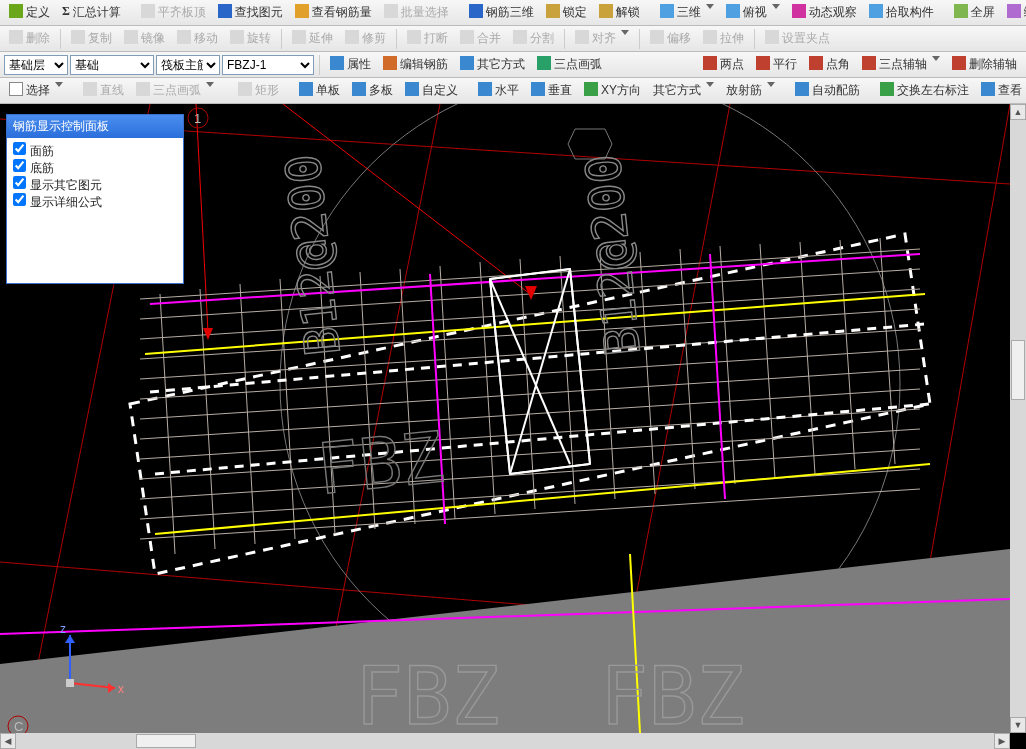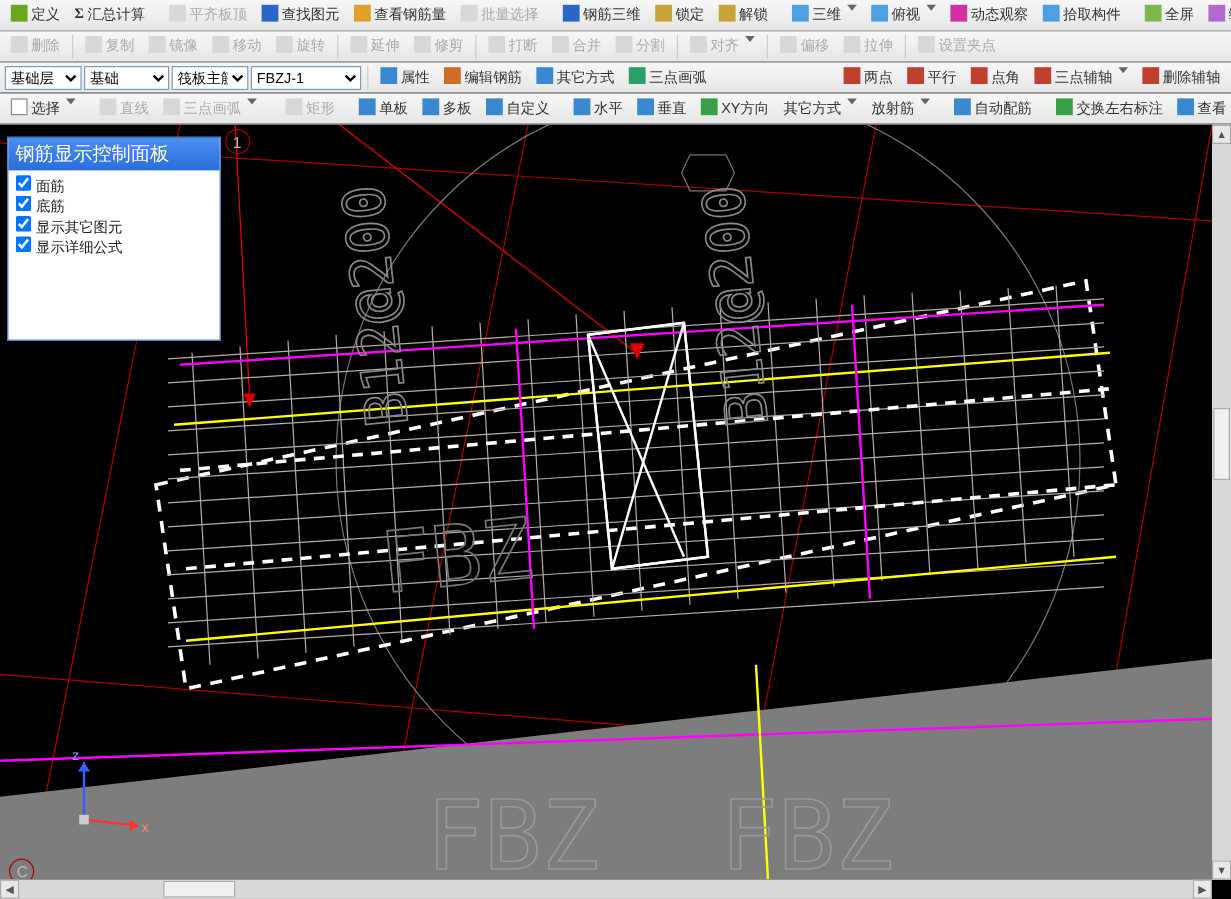--- a/index.html
+++ b/index.html
@@ -14,21 +14,21 @@
   .canvas-area { position: absolute; top: 104px; left: 0; width: 1010px; height: 629px; background: #000; overflow: hidden; }
   .hscroll { position: absolute; bottom: 0; left: 0; width: 1010px; height: 16px; background: #ddd; display:flex; }
   .hscroll-track { flex:1; background:#d8d8d8; position:relative;}
   .hscroll-thumb { position:absolute; left:120px; top:1px; width:60px; height:14px; background:#f0f0f0; border:1px solid #aaa;}
   .hscroll-btn { width:16px; height:16px; background:#e8e8e8; border:1px solid #aaa; display:flex; align-items:center; justify-content:center; font-size:9px; color:#555;}
   .vscroll { position:absolute; top:104px; right:0; width:16px; height:629px; background:#ddd; display:flex; flex-direction:column;}
   .vscroll-track { flex:1; background:#d8d8d8; position:relative;}
   .vscroll-thumb { position:absolute; top:220px; left:1px; height:60px; width:14px; background:#f0f0f0; border:1px solid #aaa;}
   
   .panel { position: absolute; top: 114px; left: 6px; width: 178px; height: 170px; border: 1px solid #3a6fcd; background: #fff; box-shadow: 2px 2px 4px rgba(0,0,0,0.4); }
-  .panel-title { background: linear-gradient(#4b8ef0, #2a6edb); color: #fff; font-size: 16px; padding: 3px 6px; }
+  .panel-title { background: linear-gradient(#4b8ef0, #2a6edb); color: #fff; font-size: 12px; padding: 3px 6px; }
   .panel-body { padding: 4px 6px; font-size: 12px; color: #222; line-height: 16px;}
   .panel-body label { display:block; }
   .panel-body input[type=checkbox]{ margin-right:4px; }
   
   .gizmo { position:absolute; left:50px; bottom:30px; pointer-events:none; }
 </style>
 </head>
 <body>
 
 <div class="toolbar">
@@ -161,21 +161,21 @@
     </span>
   <span class="sep"></span>
   <span class="tbtn disabled">
       <span class="ico" style="background:#d8d8d8"></span>
       <span>设置夹点</span>
     </span>
 </div>
 
 <div class="toolbar">
   <select class="combo" style="width:64px"><option>基础层</option></select>
-  <select class="combo" style="width:71px"><option>基础</option></select>
+  <select class="combo" style="width:84px"><option>基础</option></select>
   <select class="combo" style="width:64px"><option>筏板主筋</option></select>
   <select class="combo" style="width:92px"><option>FBZJ-1</option></select>
   <span class="sep"></span>
   <span class="tbtn">
       <span class="ico" style="background:#3a88d0"></span>
       <span>属性</span>
     </span>
   <span class="tbtn">
       <span class="ico" style="background:#d06b2a"></span>
       <span>编辑钢筋</span>

